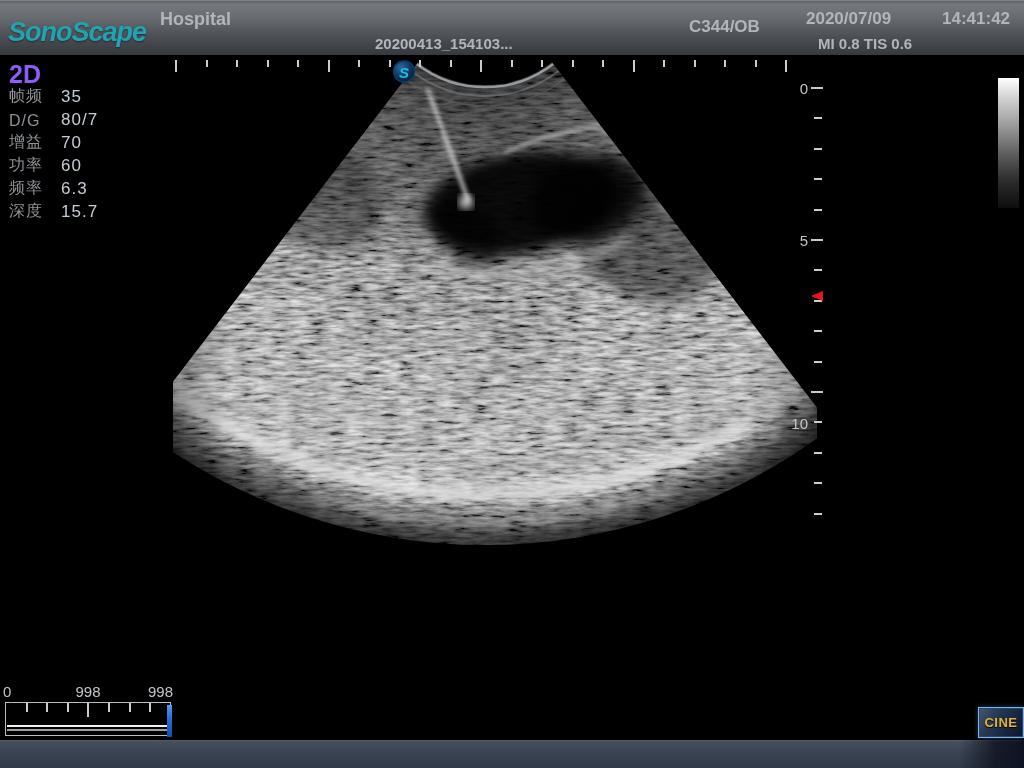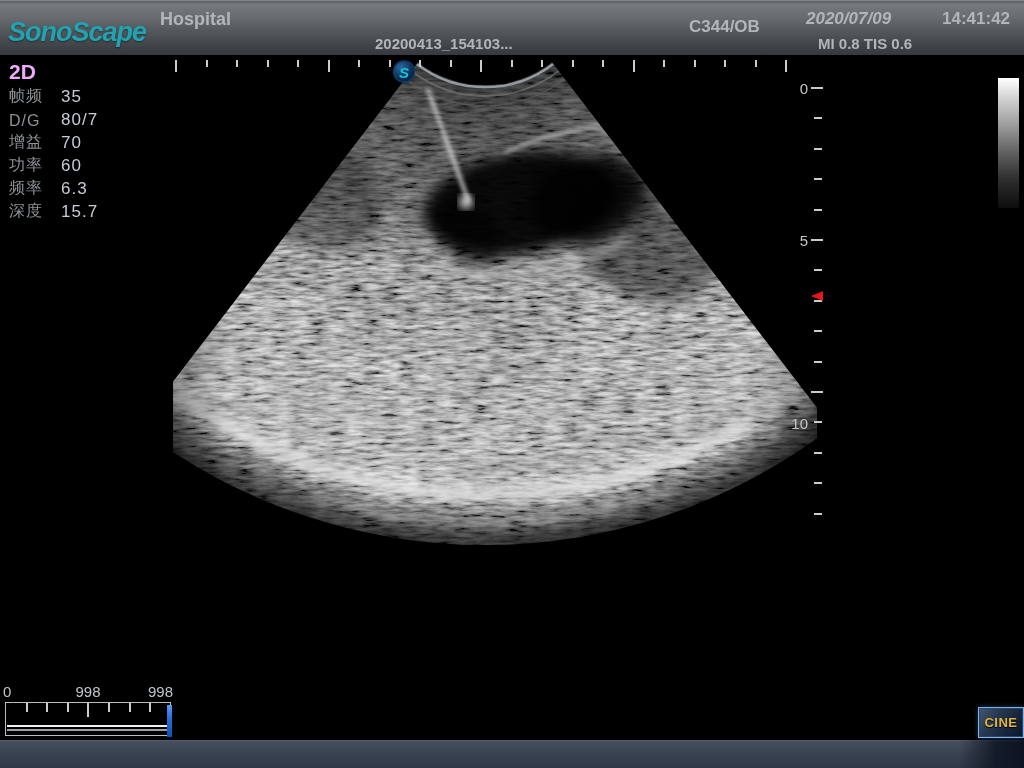--- a/index.html
+++ b/index.html
@@ -7,21 +7,21 @@
          font-family:"Liberation Sans","DejaVu Sans",sans-serif;}
   
   #header{position:absolute;left:0;top:0;width:1024px;height:55px;
     background:linear-gradient(180deg,#55585c 0%,#75797e 8%,#696d72 30%,#55595e 55%,#44484d 78%,#35383c 100%);
     box-shadow:inset 0 1px 0 #808489, 0 1px 0 #000;}
   .hdr-txt{position:absolute;color:#b2b6ba;font-weight:bold;white-space:nowrap;}
   #brand{position:absolute;left:8px;top:17px;font-size:27px;font-weight:bold;font-style:italic;
     color:#21a3b1;letter-spacing:-1px;text-shadow:0 1px 2px rgba(0,0,0,.45);}
   
   #params{position:absolute;left:9px;top:60px;}
-  #mode-label{color:#f0abfc;font-size:21px;font-weight:bold;height:24px;}
+  #mode-label{color:#8b5cf6;font-size:25px;font-weight:bold;height:24px;}
   .prow{height:23px;font-size:16px;display:flex;align-items:flex-end;}
   .prow .plabel{color:#8e9296;width:52px;letter-spacing:1px;}
   .prow .pvalue{color:#c6cdd6;font-size:17px;letter-spacing:1px;}
   
   .tick{position:absolute;background:#c9cdd1;}
   .depth-label{position:absolute;color:#c2c6ca;font-size:15px;width:22px;text-align:right;}
   #focus-marker{position:absolute;left:811px;top:291px;width:0;height:0;
     border-top:5px solid transparent;border-bottom:5px solid transparent;
     border-right:12px solid #e41818;}
   #grayscale-bar{position:absolute;left:998px;top:78px;width:21px;height:130px;
@@ -180,21 +180,21 @@
       <circle cx="21.5" cy="19" r="7" fill="url(#redBadge)"></circle>
       <path d="M18.6,16.1 L24.4,21.9 M24.4,16.1 L18.6,21.9" stroke="#fff" stroke-width="2.4" stroke-linecap="round"></path>
     </g>
   </svg>
 
   <div id="header">
     <div id="brand">SonoScape</div>
     <span class="hdr-txt" style="left:160px;top:9px;font-size:18px;">Hospital</span>
     <span class="hdr-txt" style="left:375px;top:35px;font-size:15px;">20200413_154103...</span>
     <span class="hdr-txt" style="left:689px;top:9px;font-size:17px;margin-top:8px;">C344/OB</span>
-    <span class="hdr-txt" style="left:806px;top:9px;font-size:17px;font-style:italic;">2020/07/09</span>
+    <span class="hdr-txt" style="left:806px;top:9px;font-size:17px;">2020/07/09</span>
     <span class="hdr-txt" style="left:942px;top:9px;font-size:17px;">14:41:42</span>
     <span class="hdr-txt" style="left:818px;top:35px;font-size:15px;">MI 0.8 TIS 0.6</span>
   </div>
 
   <div id="params">
     <div id="mode-label">2D</div>
     <div class="prow">
       <span class="plabel">帧频</span>
       <span class="pvalue">35</span>
     </div>

